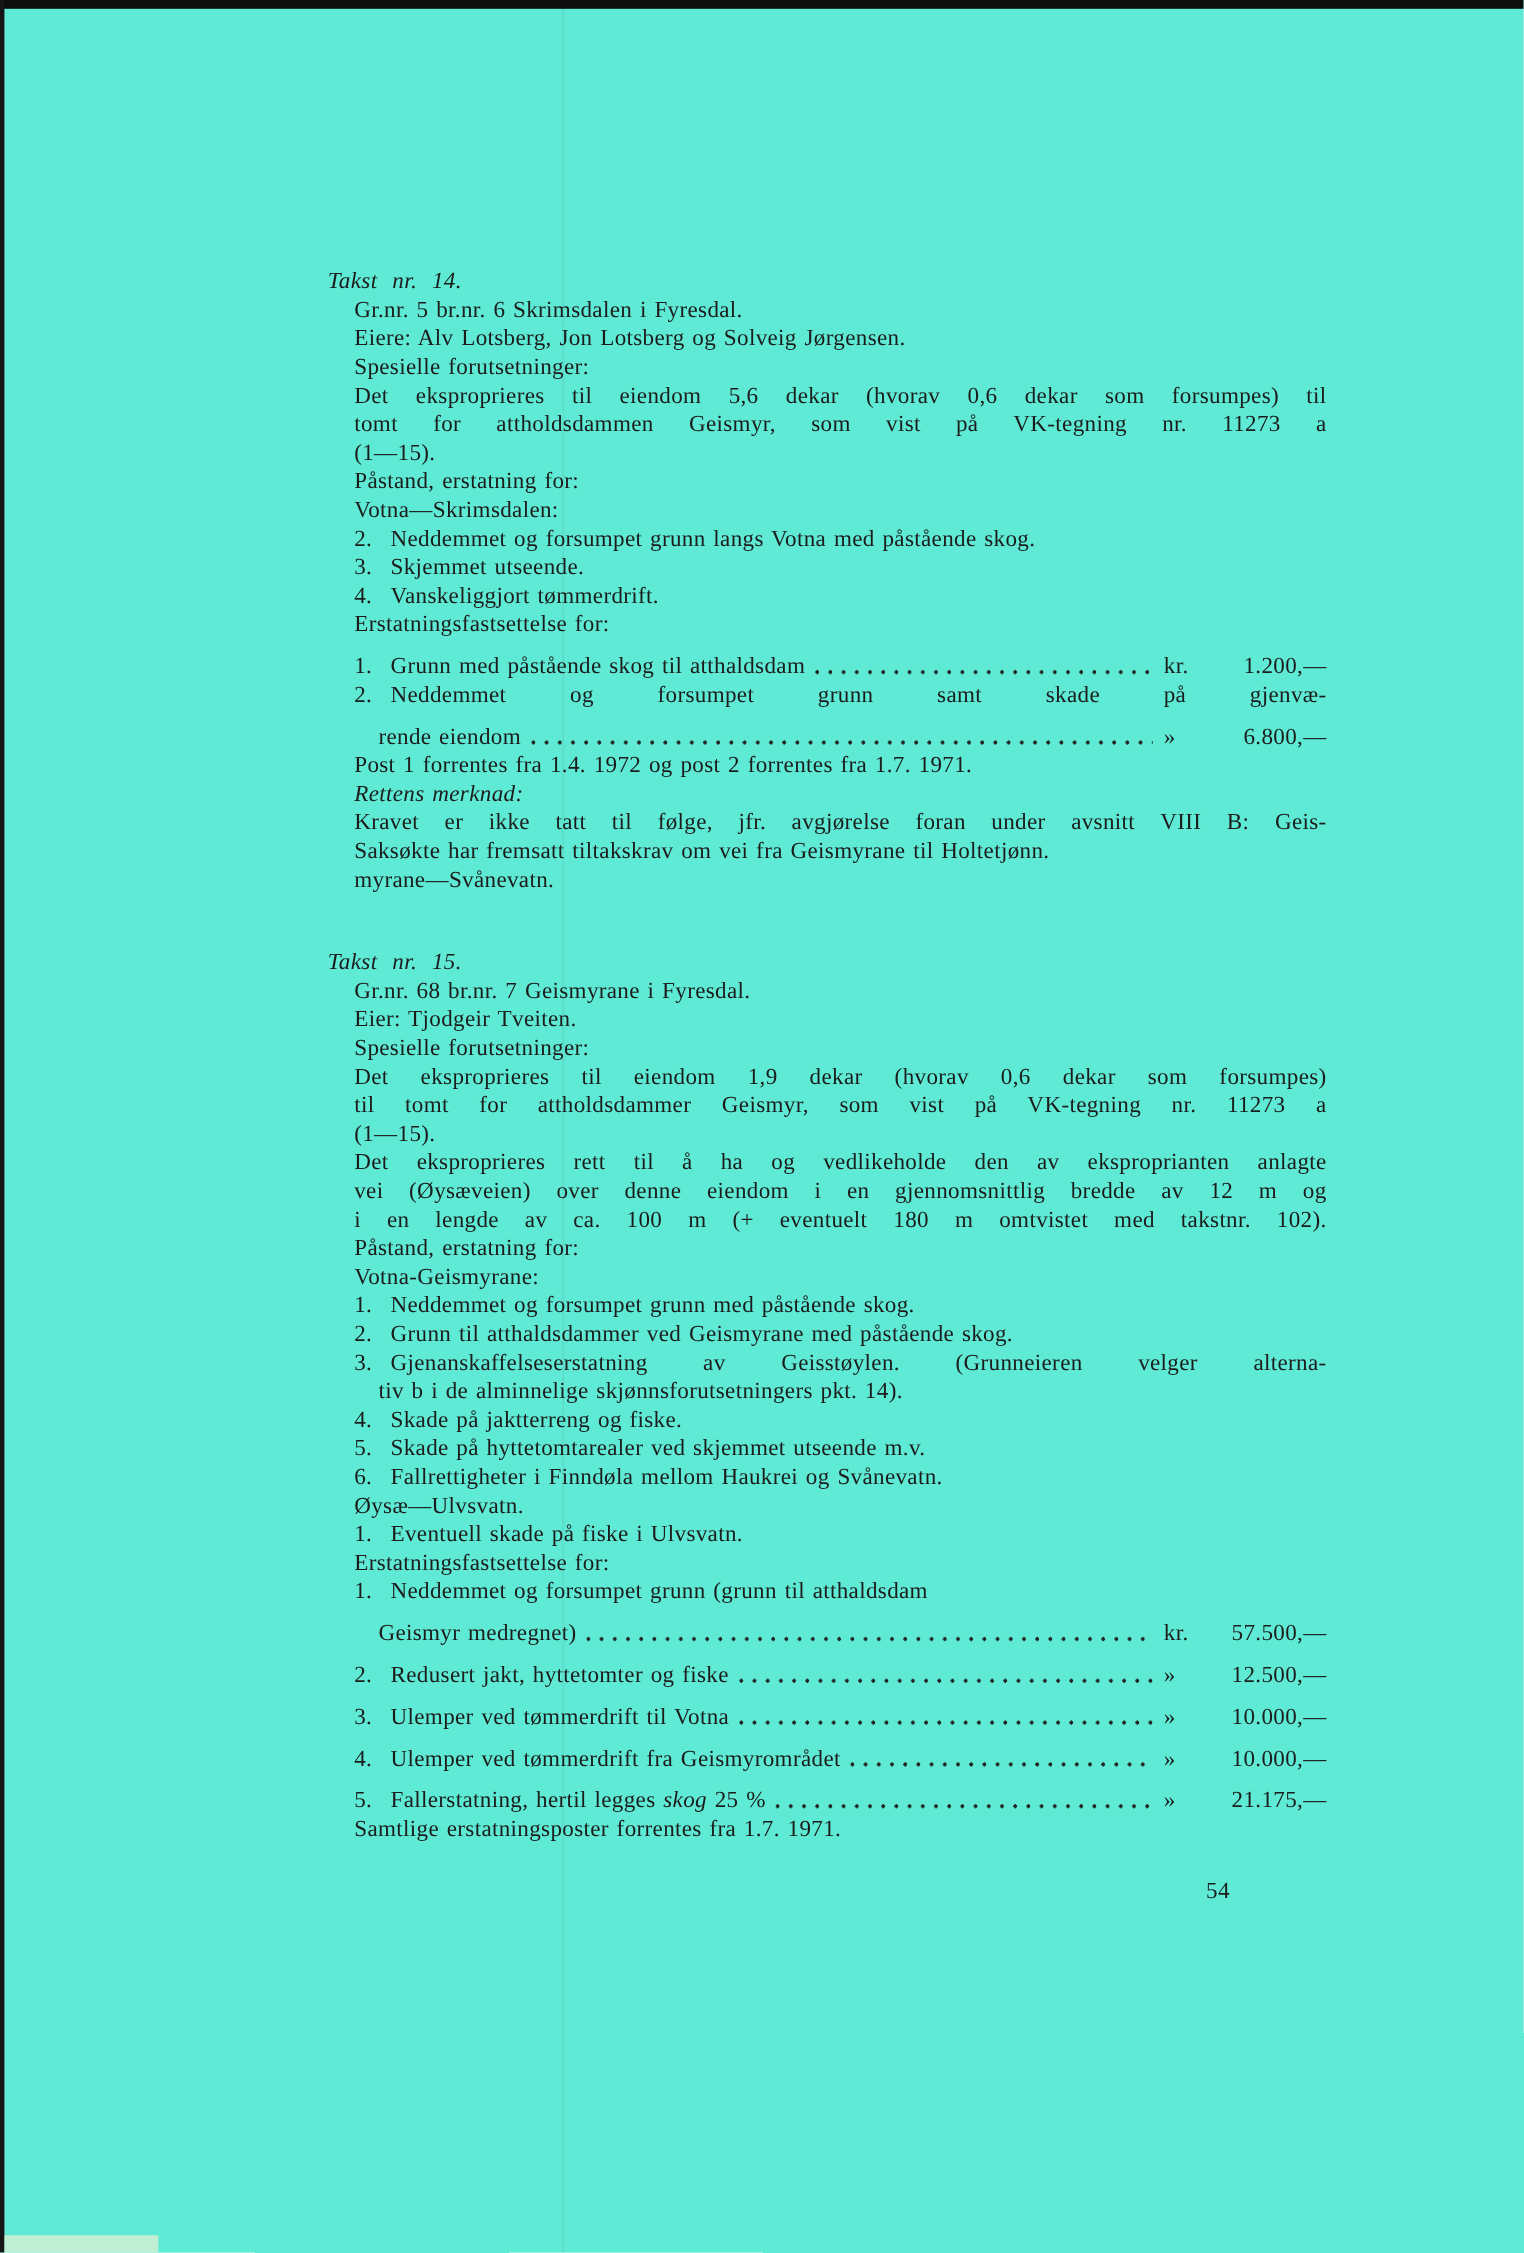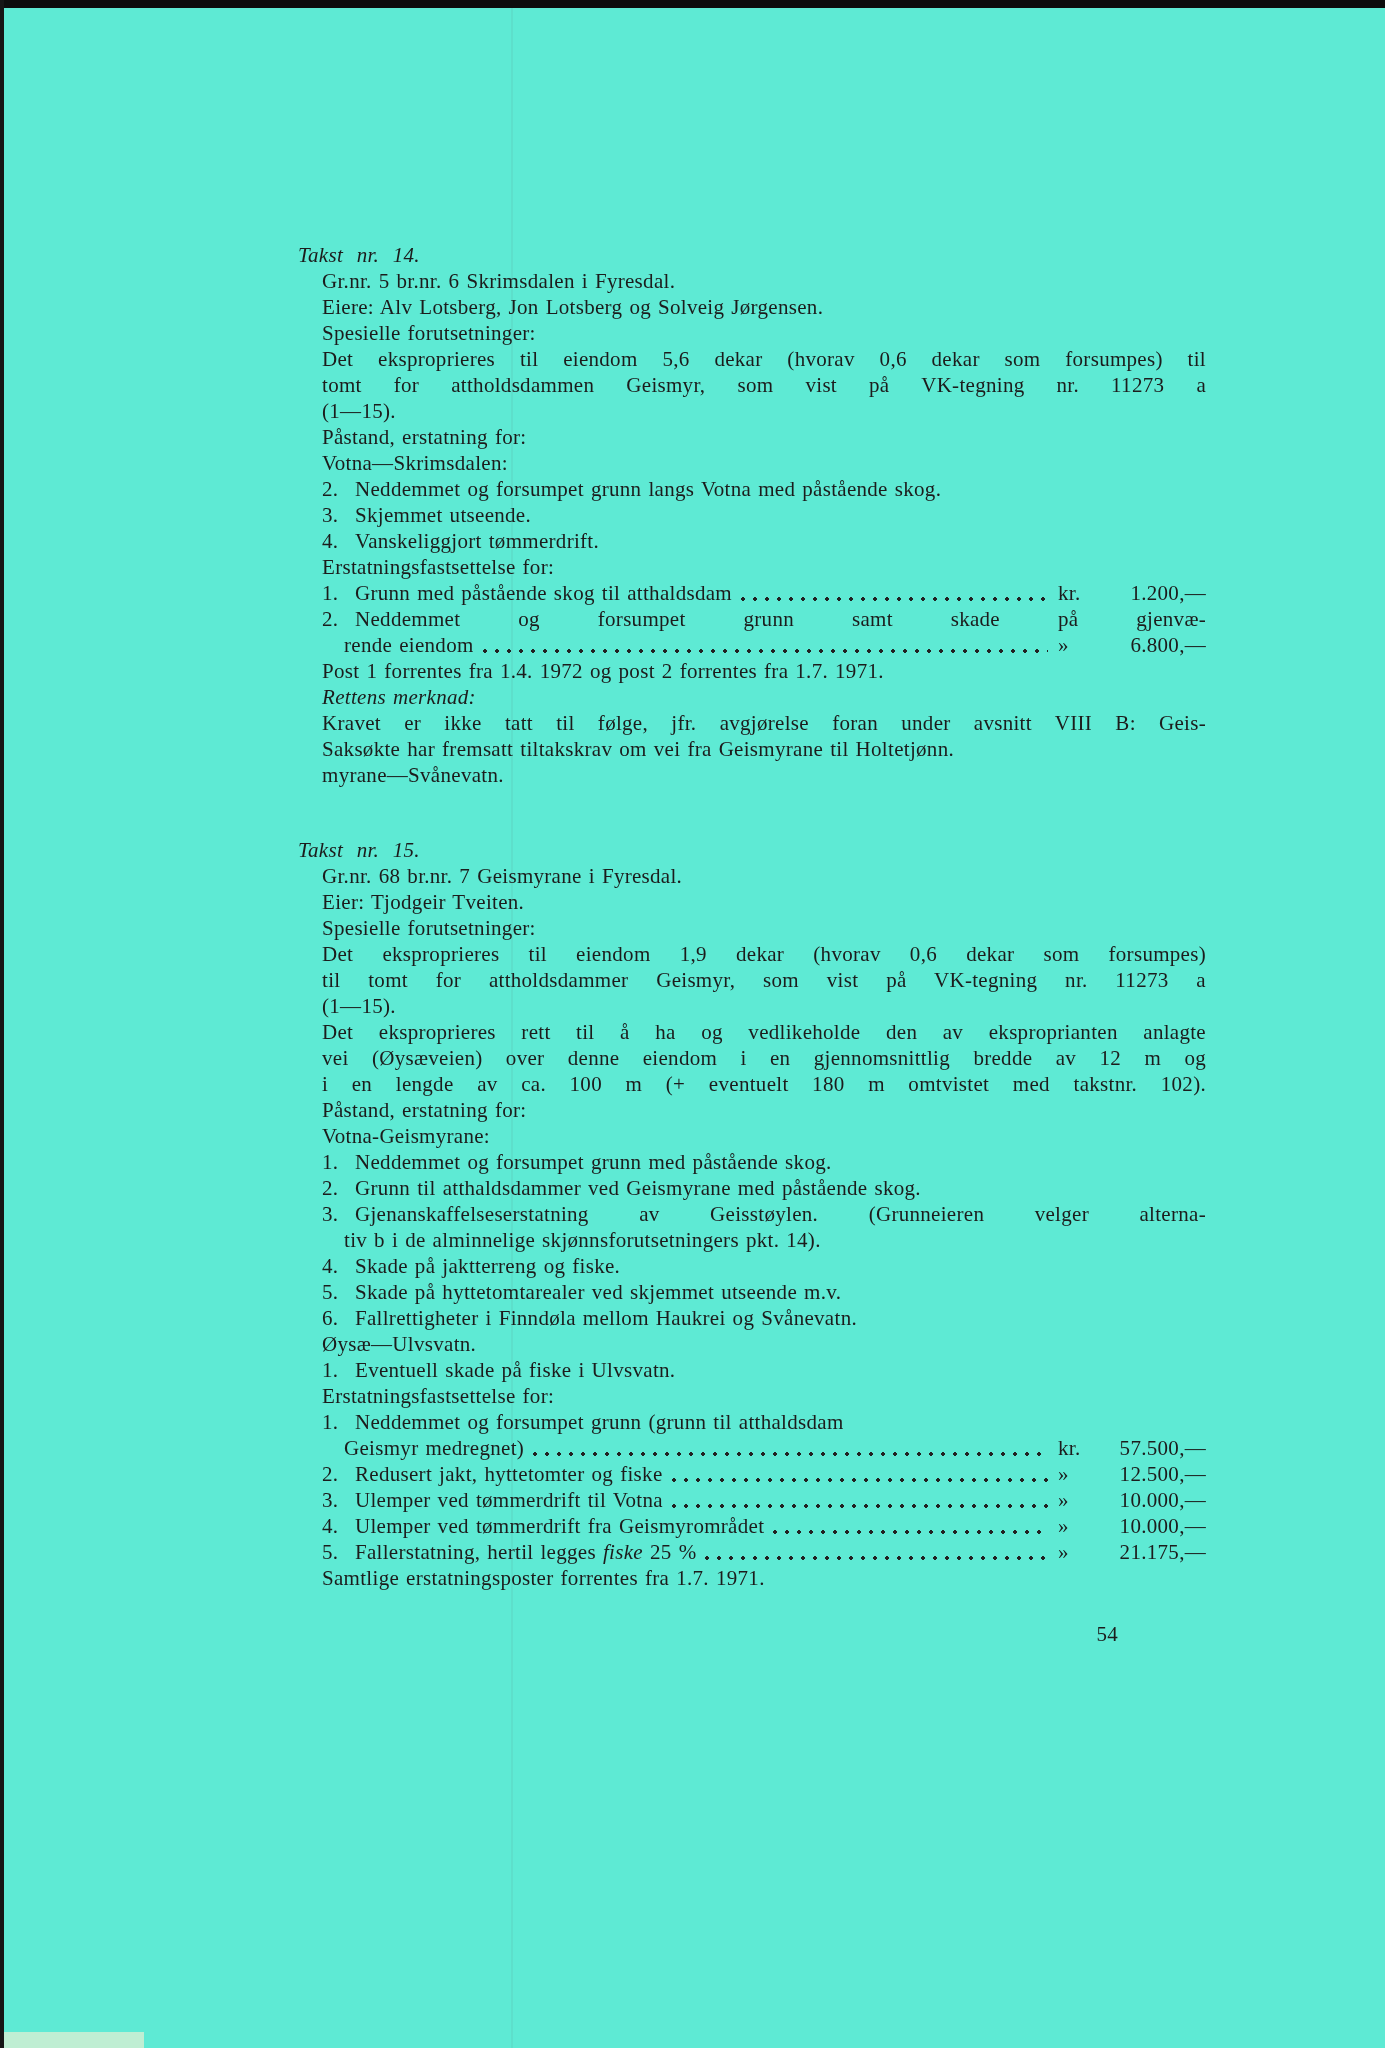--- a/index.html
+++ b/index.html
@@ -26,21 +26,21 @@
     letter-spacing:0.3px; word-spacing:1.5px;
   }
   .ln   { white-space:nowrap; }
   .jf   { white-space:normal; text-align:justify; text-align-last:justify; }
   .heading { font-style:italic; margin-left:-24px; word-spacing:8px; white-space:nowrap; }
   .sec2 { margin-top:49px; }
   .li   { padding-left:33px; text-indent:-33px; }
   .num  { display:inline-block; width:33px; text-indent:0; }
   .cont { padding-left:22px; }
 
-  .amt  { display:flex; align-items:flex-end; }
+  .amt  { display:flex; align-items:flex-end;margin-top:12px; }
   .amt .txt { white-space:nowrap; }
   .lead {
     flex:1 1 auto; min-width:28px; height:4px;
     margin:0 10px 5px 9px; align-self:flex-end;
     background-image:radial-gradient(circle at 2px 2px, #222 1.6px, transparent 1.9px);
     background-size:12px 4px; background-repeat:repeat-x;
   }
   .cur { flex:0 0 46px; }
   .val { flex:0 0 102px; text-align:right; }
   .it  { font-style:italic; }
@@ -172,21 +172,21 @@
       </div>
 
       <div class="amt">
         <span class="txt"><span class="num">4.</span><span>Ulemper ved tømmerdrift fra Geismyrområdet</span></span>
         <span class="lead"></span>
         <span class="cur">»</span>
         <span class="val">10.000,—</span>
       </div>
 
       <div class="amt">
-        <span class="txt"><span class="num">5.</span><span>Fallerstatning, hertil legges </span><span class="it">fiske</span><span> 25 %</span></span>
+        <span class="txt"><span class="num">5.</span><span>Fallerstatning, hertil legges </span><span class="it">skog</span><span> 25 %</span></span>
         <span class="lead"></span>
         <span class="cur">»</span>
         <span class="val">21.175,—</span>
       </div>
 
       <div class="ln">Samtlige erstatningsposter forrentes fra 1.7. 1971.</div>
     </section>
 
     <div class="pagenum">54</div>
   </div>

